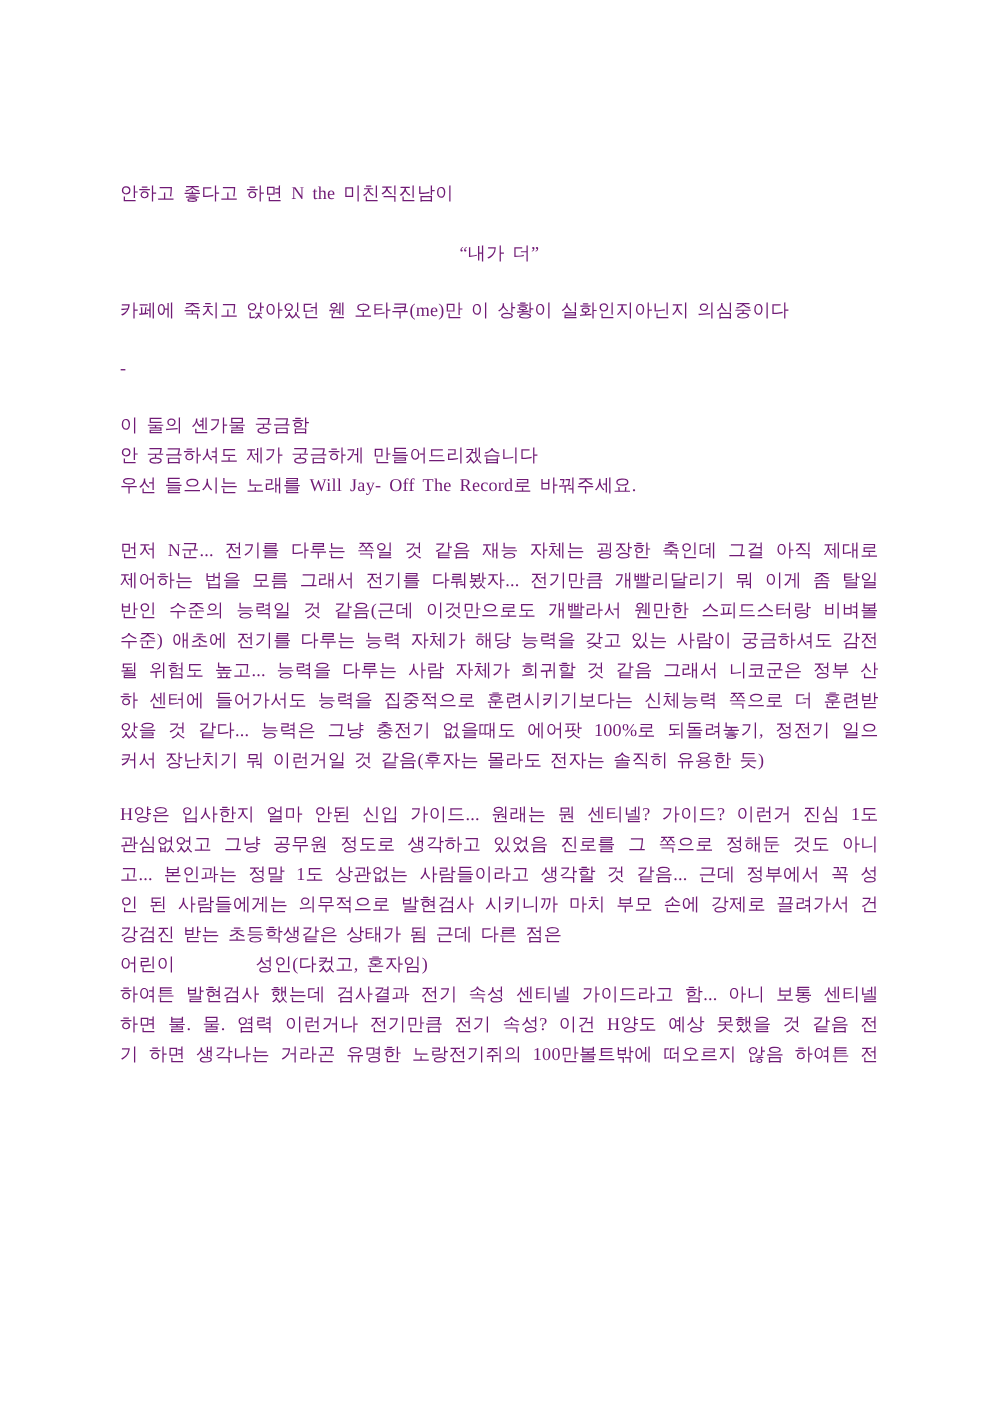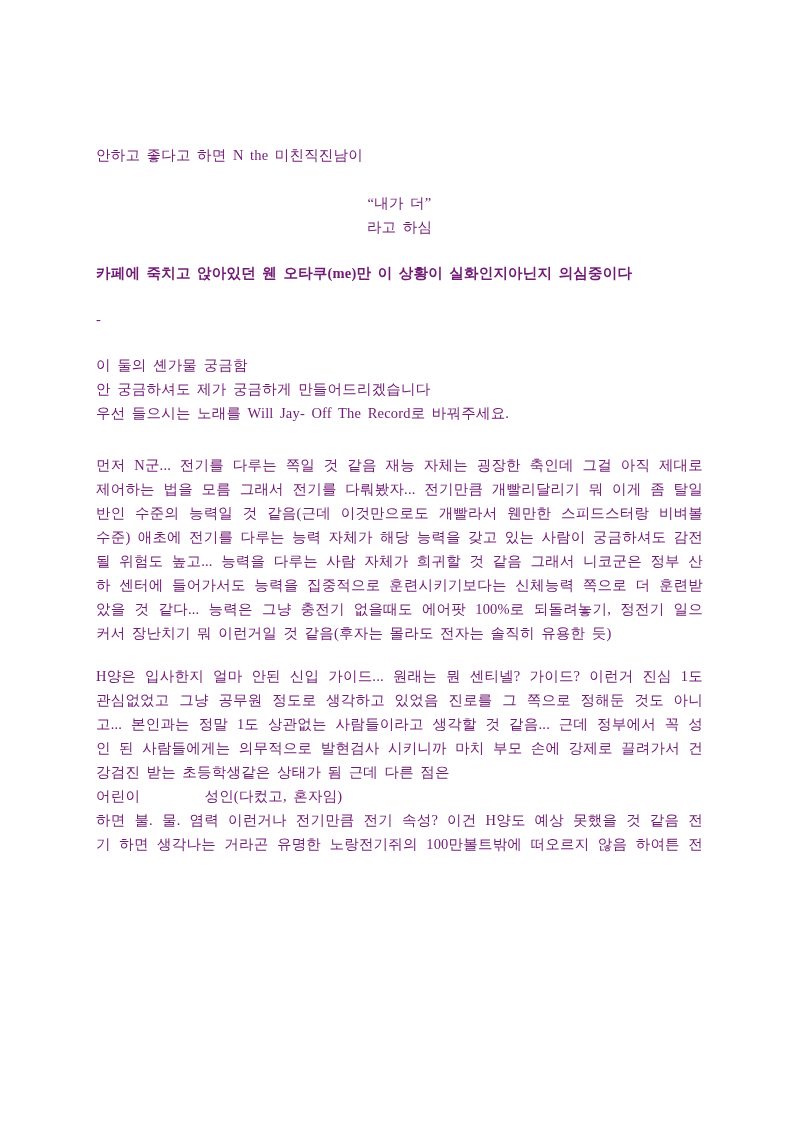--- a/index.html
+++ b/index.html
@@ -24,37 +24,36 @@
     letter-spacing: 0.2px;
     white-space: normal;
   }
   .line.j {
     text-align: justify;
     text-align-last: justify;
   }
   
   .b-intro-line    { margin-bottom: 24px; }
   .b-quote         { margin-bottom: 22px; text-align: center; }
-  .b-cafe-line     { margin-bottom: 22px; font-weight: bold; }
+  .b-cafe-line     { margin-bottom: 22px; }
   .b-divider-dash  { margin-bottom: 22px; }
   .b-curious-lines { margin-bottom: 28px; }
   .b-paragraph-n   { margin-bottom: 19px; }
   .b-paragraph-h   { margin-bottom: 0; }
 </style>
 </head>
 <body>
 
 <div class="page">
   <div>
       <div class="block b-intro-line">
         <div class="line">안하고 좋다고 하면 N the 미친직진남이</div>
       </div>
       <div class="block b-quote">
         <div class="line">“내가 더”</div>
-        <div class="line">라고 하심</div>
       </div>
       <div class="block b-cafe-line">
         <div class="line">카페에 죽치고 앉아있던 웬 오타쿠(me)만 이 상황이 실화인지아닌지 의심중이다</div>
       </div>
       <div class="block b-divider-dash">
         <div class="line">-</div>
       </div>
       <div class="block b-curious-lines">
         <div class="line">이 둘의 셴가물 궁금함</div>
         <div class="line">안 궁금하셔도 제가 궁금하게 만들어드리겠습니다</div>
@@ -70,17 +69,18 @@
         <div class="line j">았을 것 같다... 능력은 그냥 충전기 없을때도 에어팟 100%로 되돌려놓기, 정전기 일으</div>
         <div class="line">커서 장난치기 뭐 이런거일 것 같음(후자는 몰라도 전자는 솔직히 유용한 듯)</div>
       </div>
       <div class="block b-paragraph-h">
         <div class="line j">H양은 입사한지 얼마 안된 신입 가이드... 원래는 뭔 센티넬? 가이드? 이런거 진심 1도</div>
         <div class="line j">관심없었고 그냥 공무원 정도로 생각하고 있었음 진로를 그 쪽으로 정해둔 것도 아니</div>
         <div class="line j">고... 본인과는 정말 1도 상관없는 사람들이라고 생각할 것 같음... 근데 정부에서 꼭 성</div>
         <div class="line j">인 된 사람들에게는 의무적으로 발현검사 시키니까 마치 부모 손에 강제로 끌려가서 건</div>
         <div class="line">강검진 받는 초등학생같은 상태가 됨 근데 다른 점은</div>
         <div class="line">어린이&nbsp;&nbsp;&nbsp;&nbsp;&nbsp;&nbsp;&nbsp;&nbsp;&nbsp;&nbsp;성인(다컸고, 혼자임)</div>
+        <div class="line j">하여튼 발현검사 했는데 검사결과 전기 속성 센티넬 가이드라고 함... 아니 보통 센티넬</div>
         <div class="line j">하면 불. 물. 염력 이런거나 전기만큼 전기 속성? 이건 H양도 예상 못했을 것 같음 전</div>
         <div class="line j">기 하면 생각나는 거라곤 유명한 노랑전기쥐의 100만볼트밖에 떠오르지 않음 하여튼 전</div>
       </div>
     </div>
 </div>
 
 </body></html>

